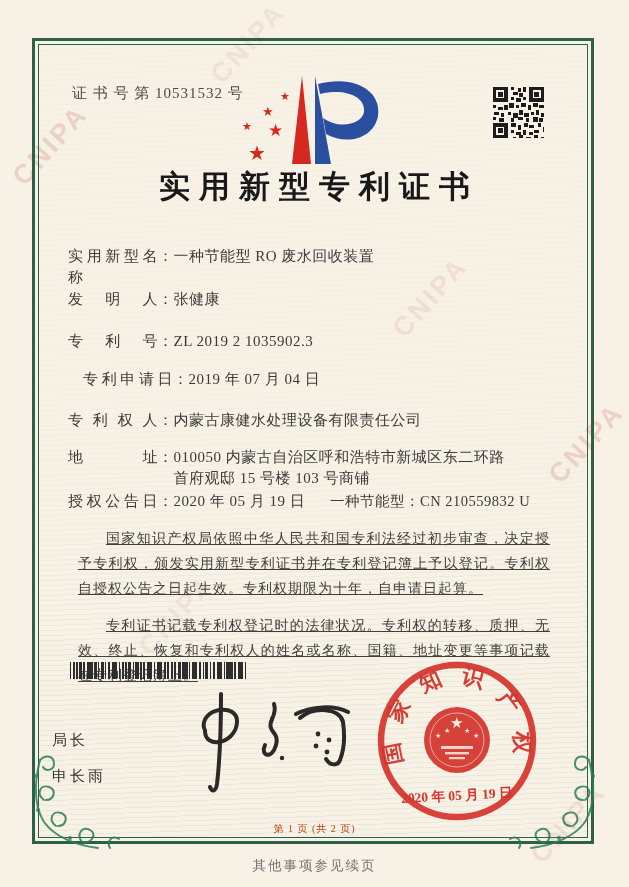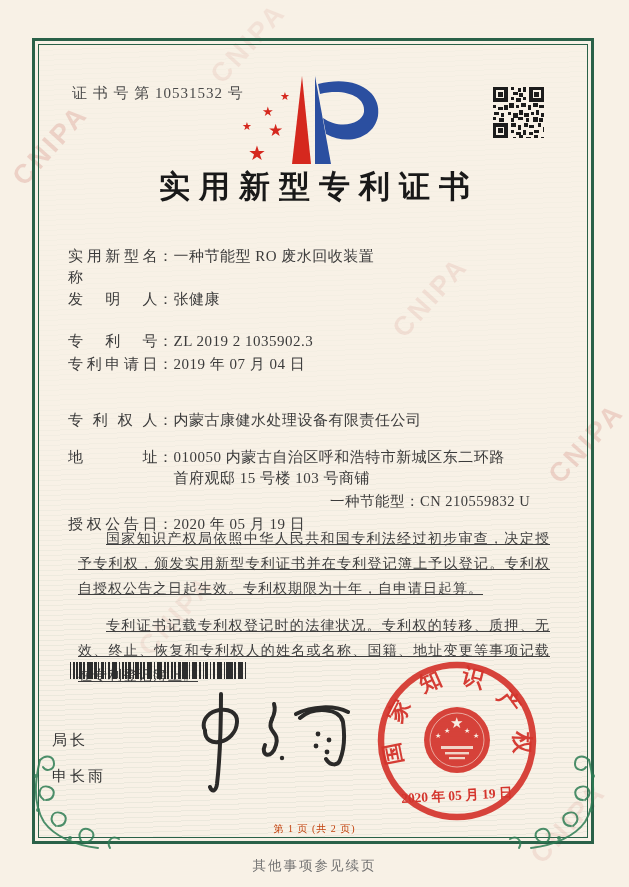--- a/index.html
+++ b/index.html
@@ -197,36 +197,36 @@
   <div class="row" style="top:289px;">
     <span class="lbl">发明人</span>
       <span class="colon">：</span>
       <span class="val">张健康</span>
   </div>
   <div class="row" style="top:331px;">
     <span class="lbl">专利号</span>
       <span class="colon">：</span>
       <span class="val">ZL 2019 2 1035902.3</span>
   </div>
-  <div class="row" style="top:354px;">
+  <div class="row" style="top:369px;margin-left:15px;">
     <span class="lbl">专利申请日</span>
       <span class="colon">：</span>
       <span class="val">2019 年 07 月 04 日</span>
   </div>
   <div class="row" style="top:410px;">
     <span class="lbl">专利权人</span>
       <span class="colon">：</span>
       <span class="val">内蒙古康健水处理设备有限责任公司</span>
   </div>
   <div class="row" style="top:447px;width:440px;">
     <span class="lbl">地址</span>
       <span class="colon">：</span>
       <span class="val">010050  内蒙古自治区呼和浩特市新城区东二环路首府观邸 15 号楼 103 号商铺</span>
   </div>
-  <div class="row" style="top:514px;width:280px;">
+  <div class="row" style="top:491px;width:280px;">
     <span class="lbl">授权公告日</span>
       <span class="colon">：</span>
       <span class="val">2020 年 05 月 19 日</span>
   </div>
   <div class="row2" style="left:330px;top:491px;">
     <span>一种节能型</span><span>：</span><span>CN 210559832 U</span>
   </div>
 
   <div class="paras">
     <p>国家知识产权局依照中华人民共和国专利法经过初步审查，决定授予专利权，颁发实用新型专利证书并在专利登记簿上予以登记。专利权自授权公告之日起生效。专利权期限为十年，自申请日起算。</p>

